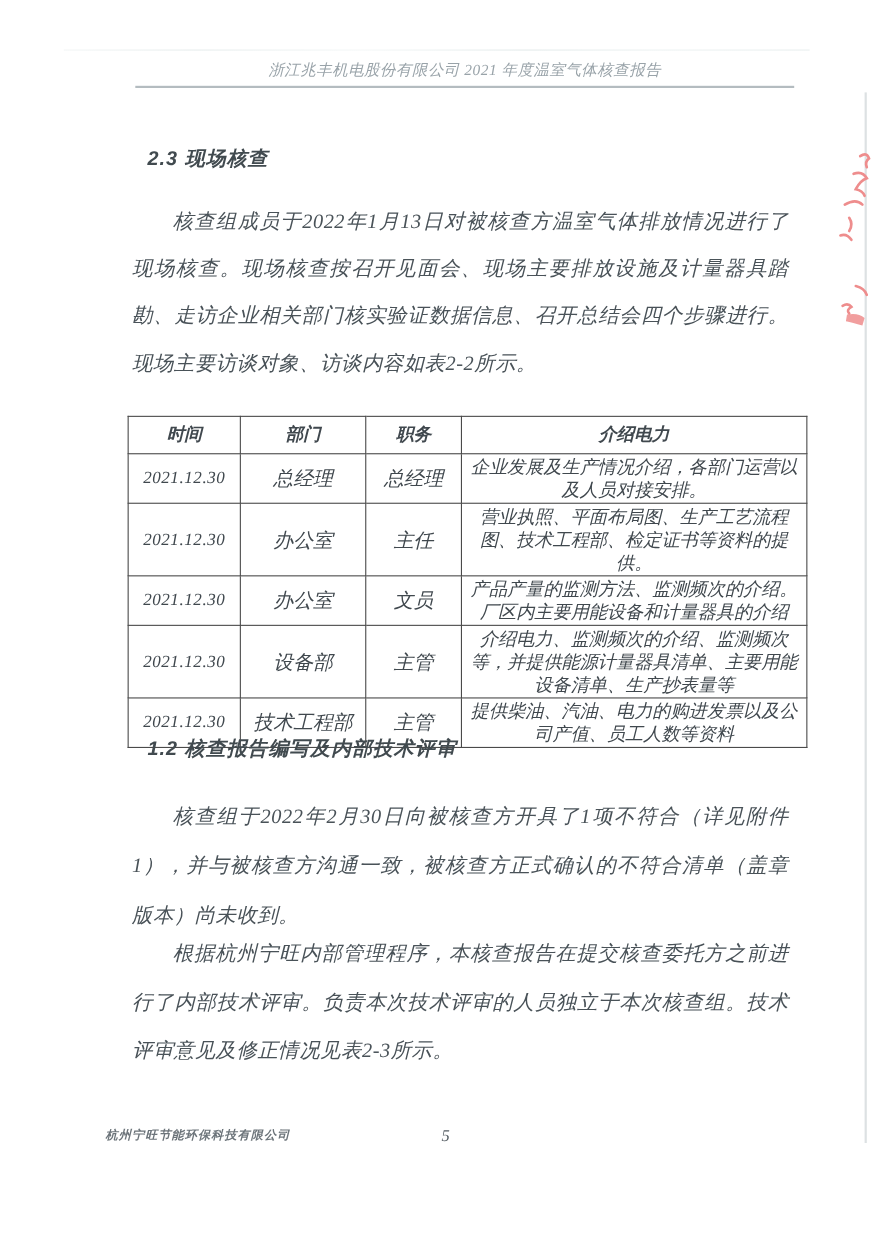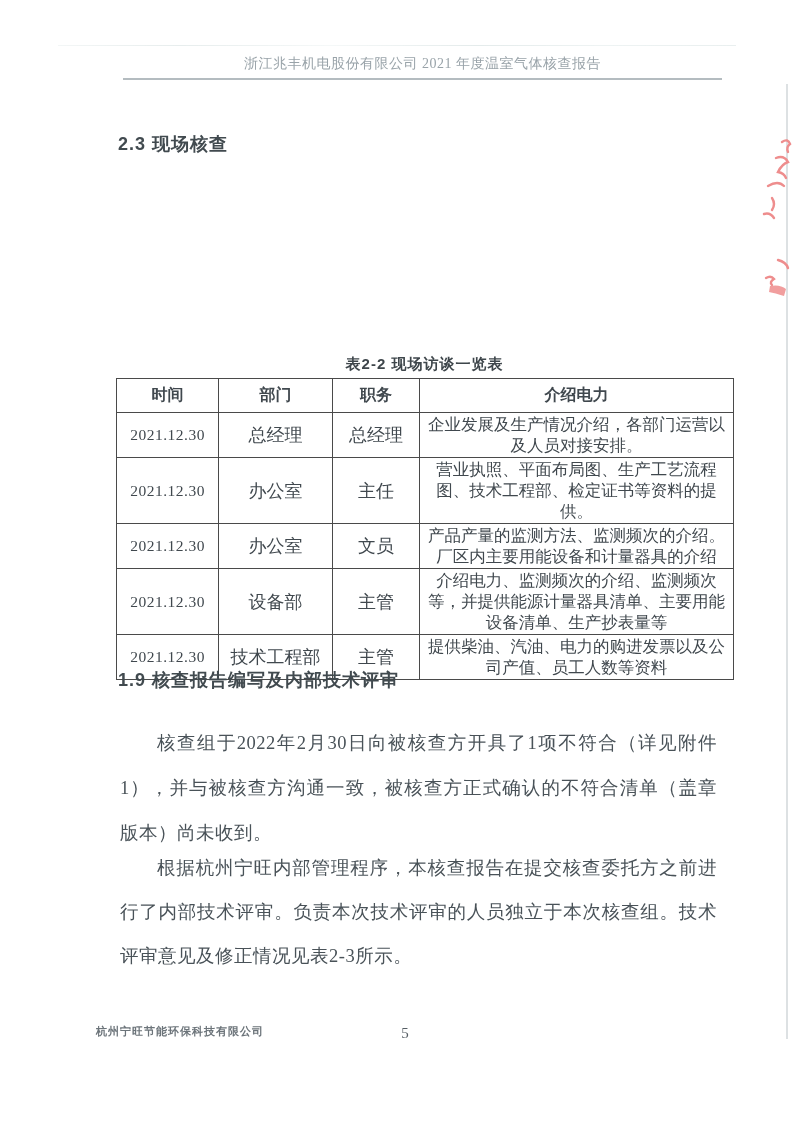--- a/index.html
+++ b/index.html
@@ -4,20 +4,21 @@
 <style>
   html, body { margin: 0; padding: 0; background: #ffffff; }
   .page {
     position: relative;
     width: 794px;
     height: 1039px;
     background: #ffffff;
     overflow: hidden;
     font-family: "Liberation Serif", "DejaVu Serif", serif;
     color: #474f55;
+    font-style: italic;
   }
   
   .top-hairline {
     position: absolute;
     top: 45px; left: 58px; width: 678px; height: 1px;
     background: linear-gradient(90deg, #f3f6f6 0%, #e7eded 18%, #f5f8f8 40%, #e4ebeb 62%, #eef3f3 80%, #e9efef 100%);
   }
   .right-scanline {
     position: absolute;
     left: 786px; top: 84px; width: 2px; height: 992px;
@@ -39,21 +40,21 @@
   }
   .doc-header .rule {
     margin-top: 5px;
     height: 0;
     border-bottom: 2px solid #b4bcc0;
   }
 
   
   .sec-heading {
     position: absolute;
-    left: 118px;
+    left: 134px;
     font-size: 18px;
     font-weight: 700;
     color: #414a4f;
     font-family: "Liberation Sans", "DejaVu Sans", sans-serif;
     letter-spacing: 1px;
     white-space: nowrap;
   }
   #h23 { top: 132px; }
   #h24 { top: 668px; }
 
@@ -141,22 +142,22 @@
 
   <div class="top-hairline"></div>
 
   <div class="doc-header">
     <div class="title">浙江兆丰机电股份有限公司 2021 年度温室气体核查报告</div>
     <div class="rule"></div>
   </div>
 
   <div class="sec-heading" id="h23">2.3  现场核查</div>
 
-
-  <div class="tbl-caption">表2-2  现场访谈一览表</div>
+  <div class="para" id="p1">核查组成员于2022年1月13日对被核查方温室气体排放情况进行了现场核查。现场核查按召开见面会、现场主要排放设施及计量器具踏勘、走访企业相关部门核实验证数据信息、召开总结会四个步骤进行。现场主要访谈对象、访谈内容如表2-2所示。</div>
+
 
   <table class="interview">
     <colgroup>
       <col class="c-time">
         <col class="c-dept">
         <col class="c-role">
         <col class="c-content">
     </colgroup>
     <thead>
       <tr>
@@ -193,21 +194,21 @@
       </tr>
       <tr class="r-2line">
         <td class="cell-time">2021.12.30</td>
         <td class="cell-dept">技术工程部</td>
         <td class="cell-role">主管</td>
         <td class="cell-content">提供柴油、汽油、电力的购进发票以及公司产值、员工人数等资料</td>
       </tr>
     </tbody>
   </table>
 
-  <div class="sec-heading" id="h24">1.9  核查报告编写及内部技术评审</div>
+  <div class="sec-heading" id="h24">1.2  核查报告编写及内部技术评审</div>
 
   <div class="para" id="p2">核查组于2022年2月30日向被核查方开具了1项不符合（详见附件1），并与被核查方沟通一致，被核查方正式确认的不符合清单（盖章版本）尚未收到。</div>
 
   <div class="para" id="p3">根据杭州宁旺内部管理程序，本核查报告在提交核查委托方之前进行了内部技术评审。负责本次技术评审的人员独立于本次核查组。技术评审意见及修正情况见表2-3所示。</div>
 
   <div class="footer-company">杭州宁旺节能环保科技有限公司</div>
   <div class="footer-page">5</div>
 
   <div class="right-scanline"></div>
 

